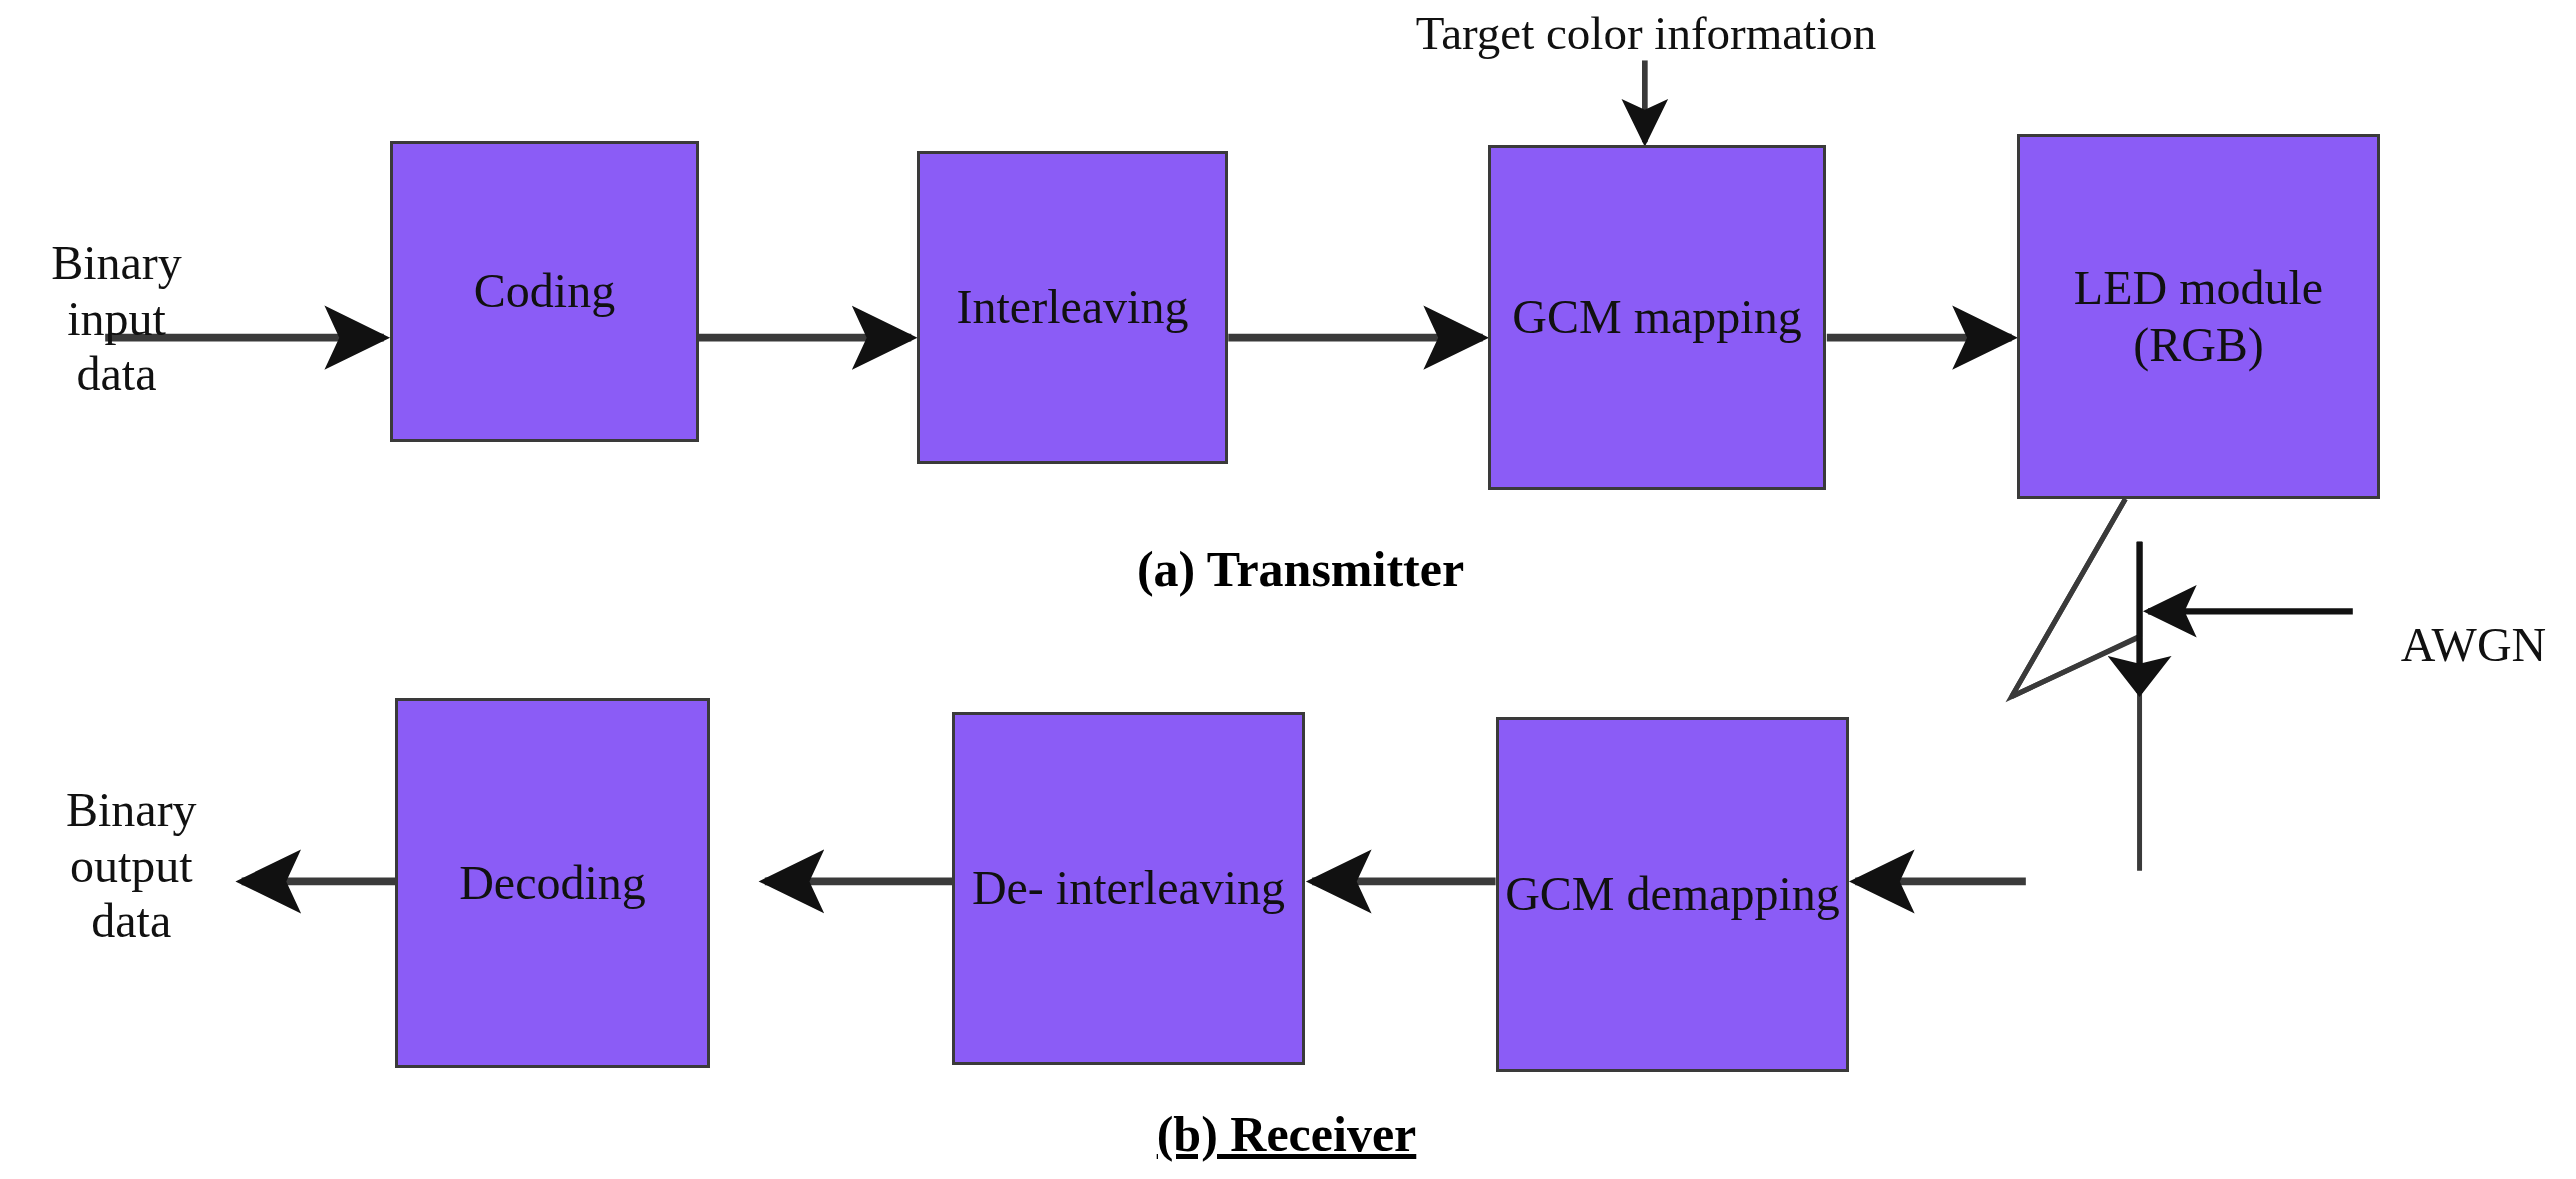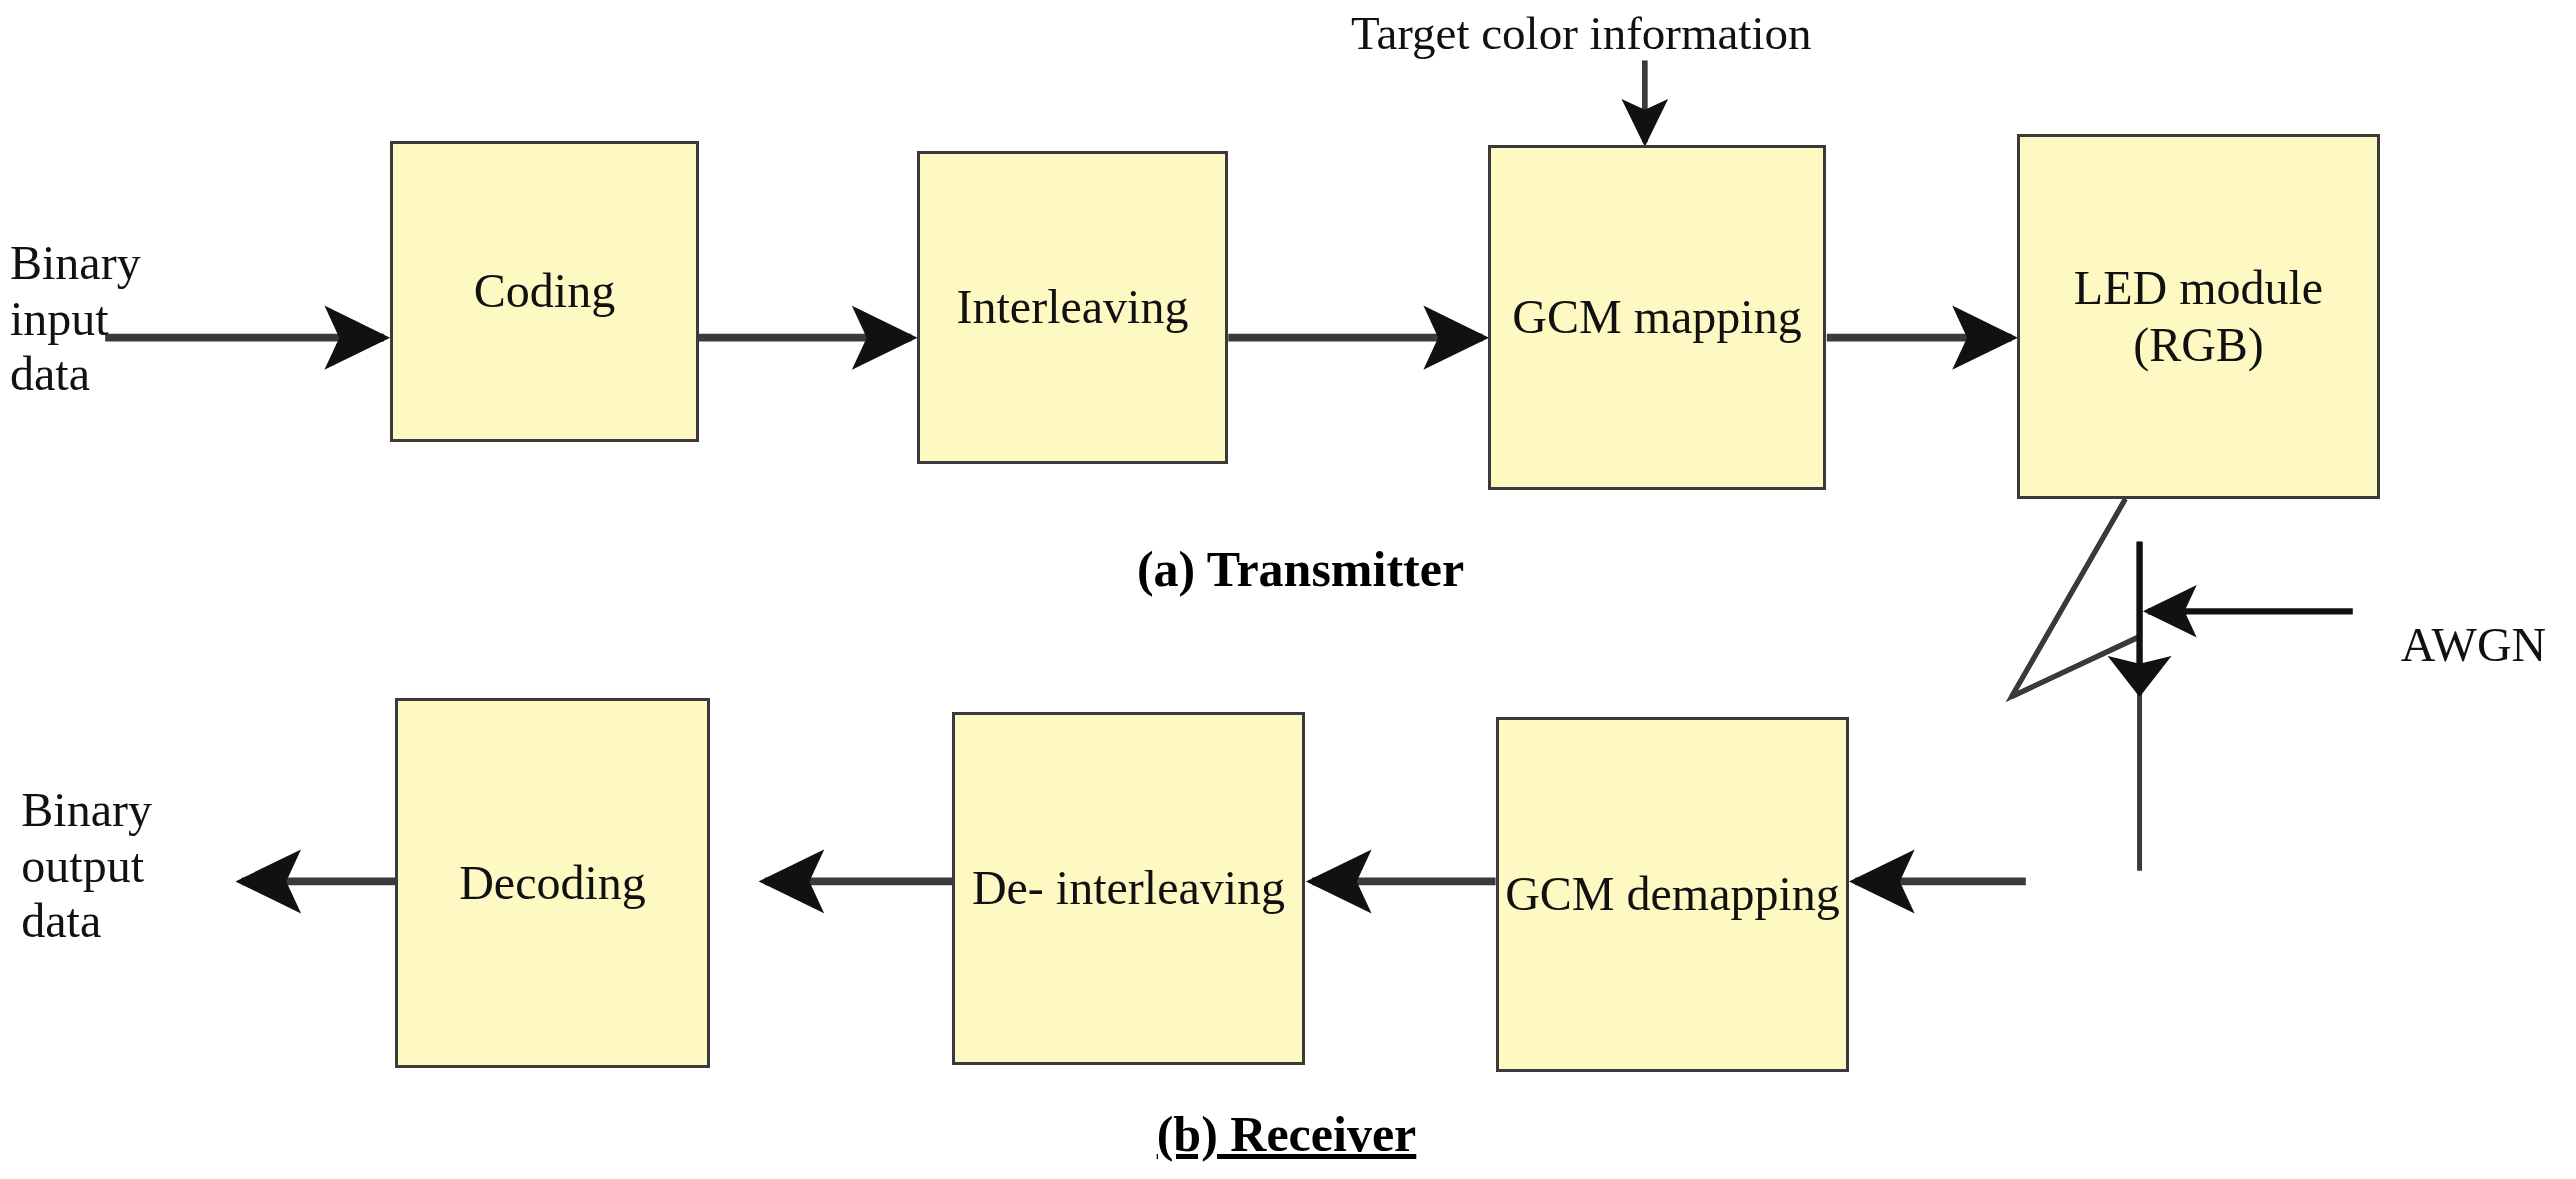--- a/index.html
+++ b/index.html
@@ -13,33 +13,33 @@
     height: 1180px;
     background: #ffffff;
     overflow: hidden;
     font-family: "Liberation Serif", "DejaVu Serif", serif;
     color: #000000;
   }
   .blk {
     position: absolute;
     box-sizing: border-box;
     border: 3.6px solid #3a3a3a;
-    background: #fef9c3;
+    background: #8b5cf6;
     display: flex;
     align-items: center;
     justify-content: center;
     text-align: center;
     line-height: 1.18;
     font-size: 48px;
     color: #111111;
   }
   .blk .lbl { display: block; width: 100%; padding: 0 4.3px; }
   .txt {
     position: absolute;
-    text-align: left;
+    text-align: center;
     line-height: 1.16;
     font-size: 48px;
     color: #111111;
     white-space: pre-line;
   }
   .txt.nowrap { white-space: nowrap; }
   .caption {
     position: absolute;
     font-weight: bold;
     font-size: 50px;

